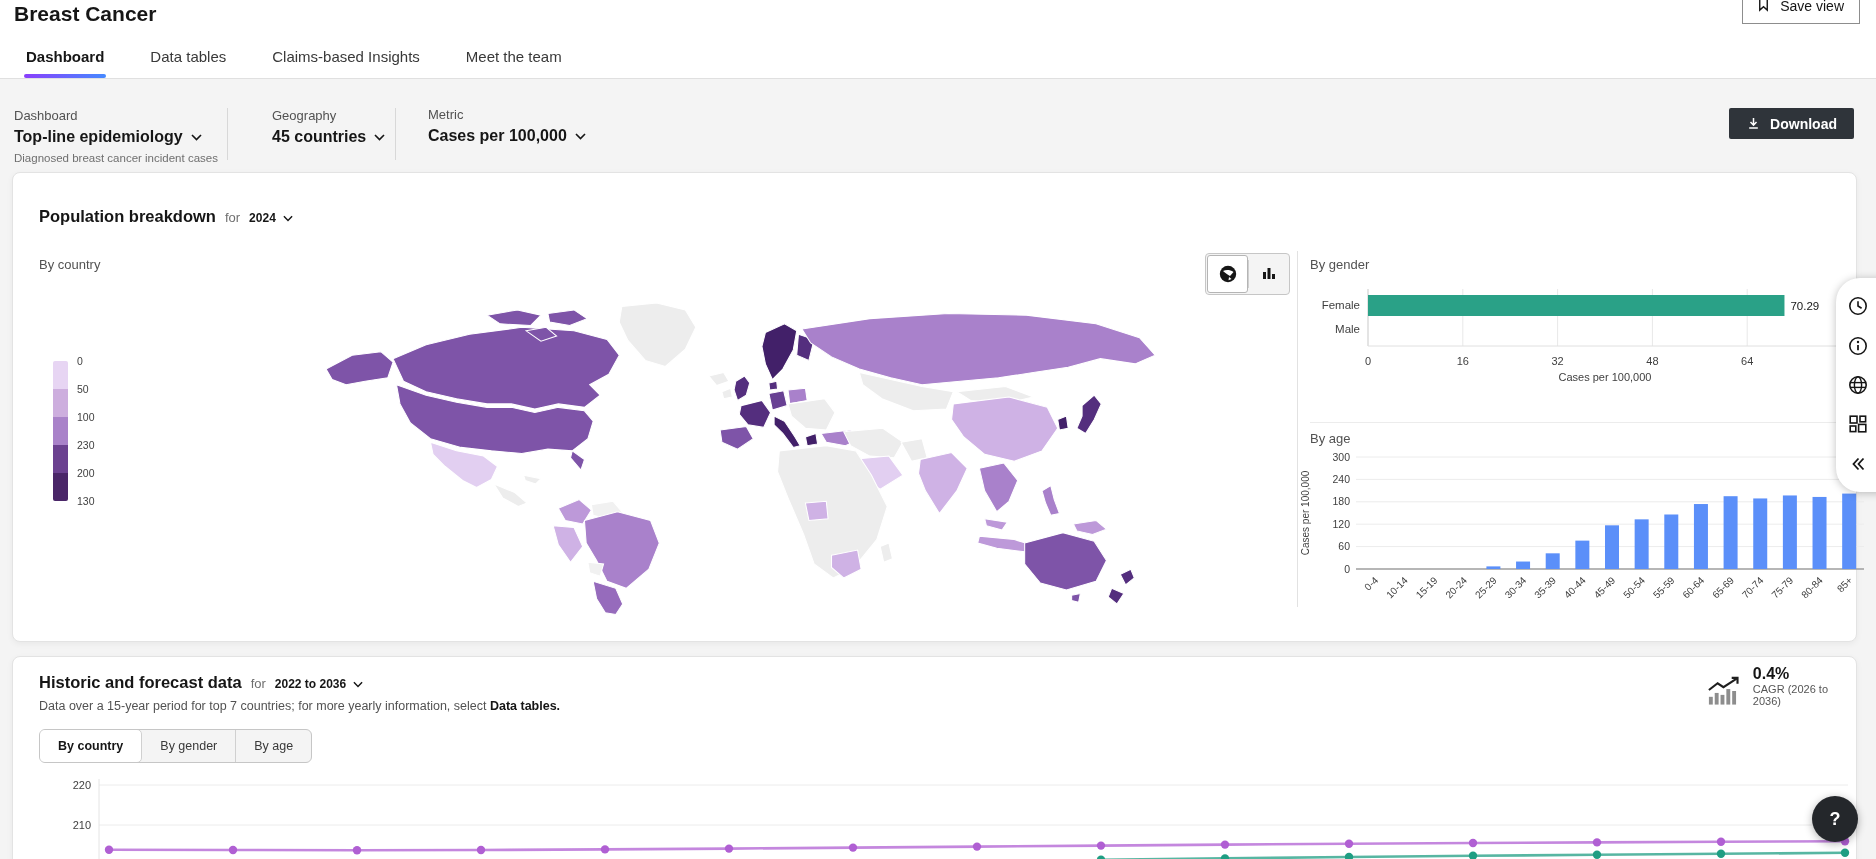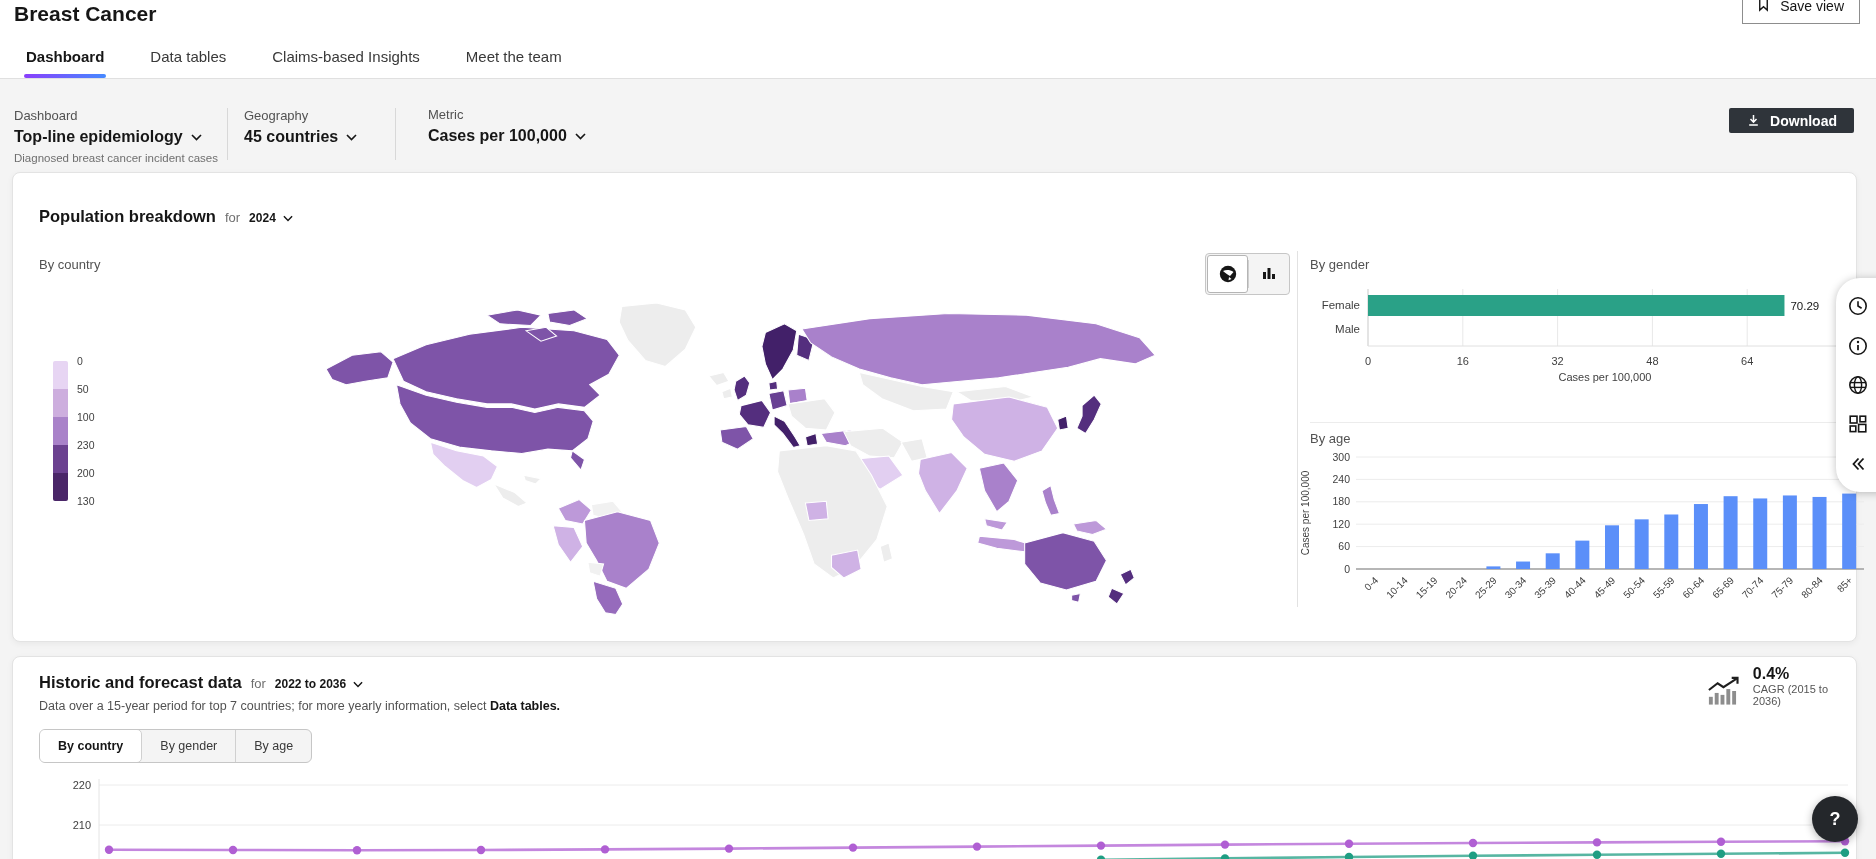--- a/index.html
+++ b/index.html
@@ -17,21 +17,21 @@
   .save-view{position:absolute;right:16px;top:-14px;display:flex;align-items:center;gap:9px;background:#fff;
     border:1px solid #8d8d8d;padding:9px 15px 8px 13px;font-size:14px;color:#161616;cursor:pointer;}
 
   
   .filters{position:absolute;left:0;top:78px;width:100%;height:94px;background:#f4f4f4;}
   .fgroup{position:absolute;top:30px;}
   .flabel{font-size:13px;color:#525252;margin-bottom:5px;}
   .fvalue{display:flex;align-items:center;gap:8px;font-size:16px;font-weight:700;color:#161616;cursor:pointer;}
   .fcaption{position:absolute;left:14px;top:74px;font-size:11.5px;color:#6f6f6f;}
   .fdivider{position:absolute;top:30px;width:1px;height:52px;background:#d8d8d8;}
-  .download-btn{position:absolute;right:22px;top:30px;height:25px;display:flex;align-items:center;gap:9px;
+  .download-btn{position:absolute;right:22px;top:30px;height:31px;display:flex;align-items:center;gap:9px;
     background:#2f343a;color:#fff;font-size:14px;font-weight:600;padding:0 17px;border-radius:2px;cursor:pointer;}
 
   
   .card{position:absolute;left:12px;width:1843px;background:#fff;border:1px solid #e3e3e3;border-radius:8px;
     box-shadow:0 2px 6px rgba(0,0,0,0.05);}
   #card-population{top:172px;height:468px;text-decoration:underline;}
   #card-historic{top:656px;height:420px;}
   .card-title-row{position:absolute;left:26px;top:16px;display:flex;align-items:baseline;gap:9px;}
   #card-population .card-title-row{top:34px;}
   .card-title{font-size:16.5px;font-weight:700;color:#161616;}
@@ -110,21 +110,21 @@
       <div class="flabel">Dashboard</div>
       <div class="fvalue">
         <span>Top-line epidemiology</span>
         <svg width="11" height="7" viewBox="0 0 11 7">
             <path d="M1,1 L5.5,5.6 L10,1" fill="none" stroke="#161616" stroke-width="1.6"></path>
           </svg>
       </div>
     </div>
     <div class="fcaption">Diagnosed breast cancer incident cases</div>
     <div class="fdivider" style="left:227px;"></div>
-    <div class="fgroup" style="left:244px;">
+    <div class="fgroup" style="left:272px;">
       <div class="flabel">Geography</div>
       <div class="fvalue">
         <span>45 countries</span>
         <svg width="11" height="7" viewBox="0 0 11 7">
             <path d="M1,1 L5.5,5.6 L10,1" fill="none" stroke="#161616" stroke-width="1.6"></path>
           </svg>
       </div>
     </div>
     <div class="fdivider" style="left:395px;"></div>
     <div class="fgroup" style="left:428px;top:29px;">
@@ -343,21 +343,21 @@
         <rect x="3" y="22" width="4" height="8" fill="#8d8d8d"></rect>
         <rect x="9" y="18" width="4" height="12" fill="#8d8d8d"></rect>
         <rect x="15" y="20" width="4" height="10" fill="#8d8d8d"></rect>
         <rect x="21" y="14" width="4" height="16" fill="#8d8d8d"></rect>
         <rect x="27" y="16" width="4" height="14" fill="#8d8d8d"></rect>
         <path d="M3,15 L12,8 L18,12 L32,3" fill="none" stroke="#1f1f1f" stroke-width="2.2"></path>
         <path d="M26.5,2.5 H32.5 V8.5" fill="none" stroke="#1f1f1f" stroke-width="2.2"></path>
       </svg>
       <div>
         <div class="cagr-value">0.4%</div>
-        <div class="cagr-label">CAGR (2015 to 2036)</div>
+        <div class="cagr-label">CAGR (2026 to 2036)</div>
       </div>
     </div>
 
     <div class="segmented">
         <div class="segment active">By country</div>
         <div class="segment">By gender</div>
         <div class="segment">By age</div>
       </div>
     <svg id="line-chart" width="1800" height="200" viewBox="0 0 1800 200">
         <line x1="46" y1="24" x2="1795" y2="24" stroke="#ececec" stroke-width="1"></line>

